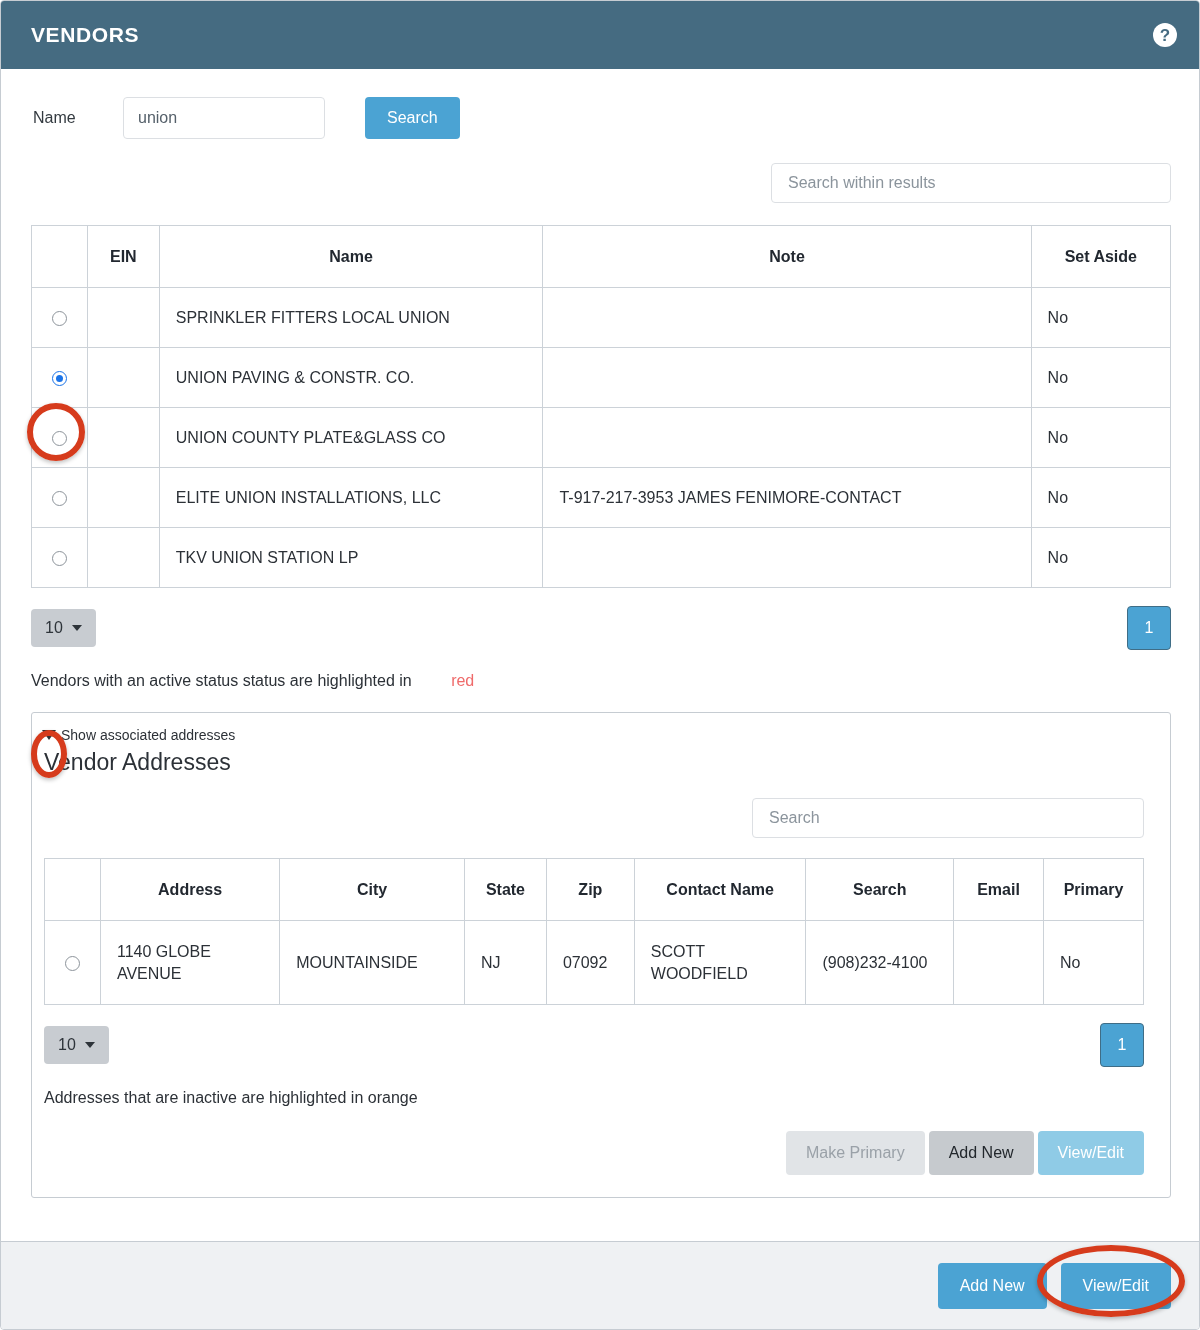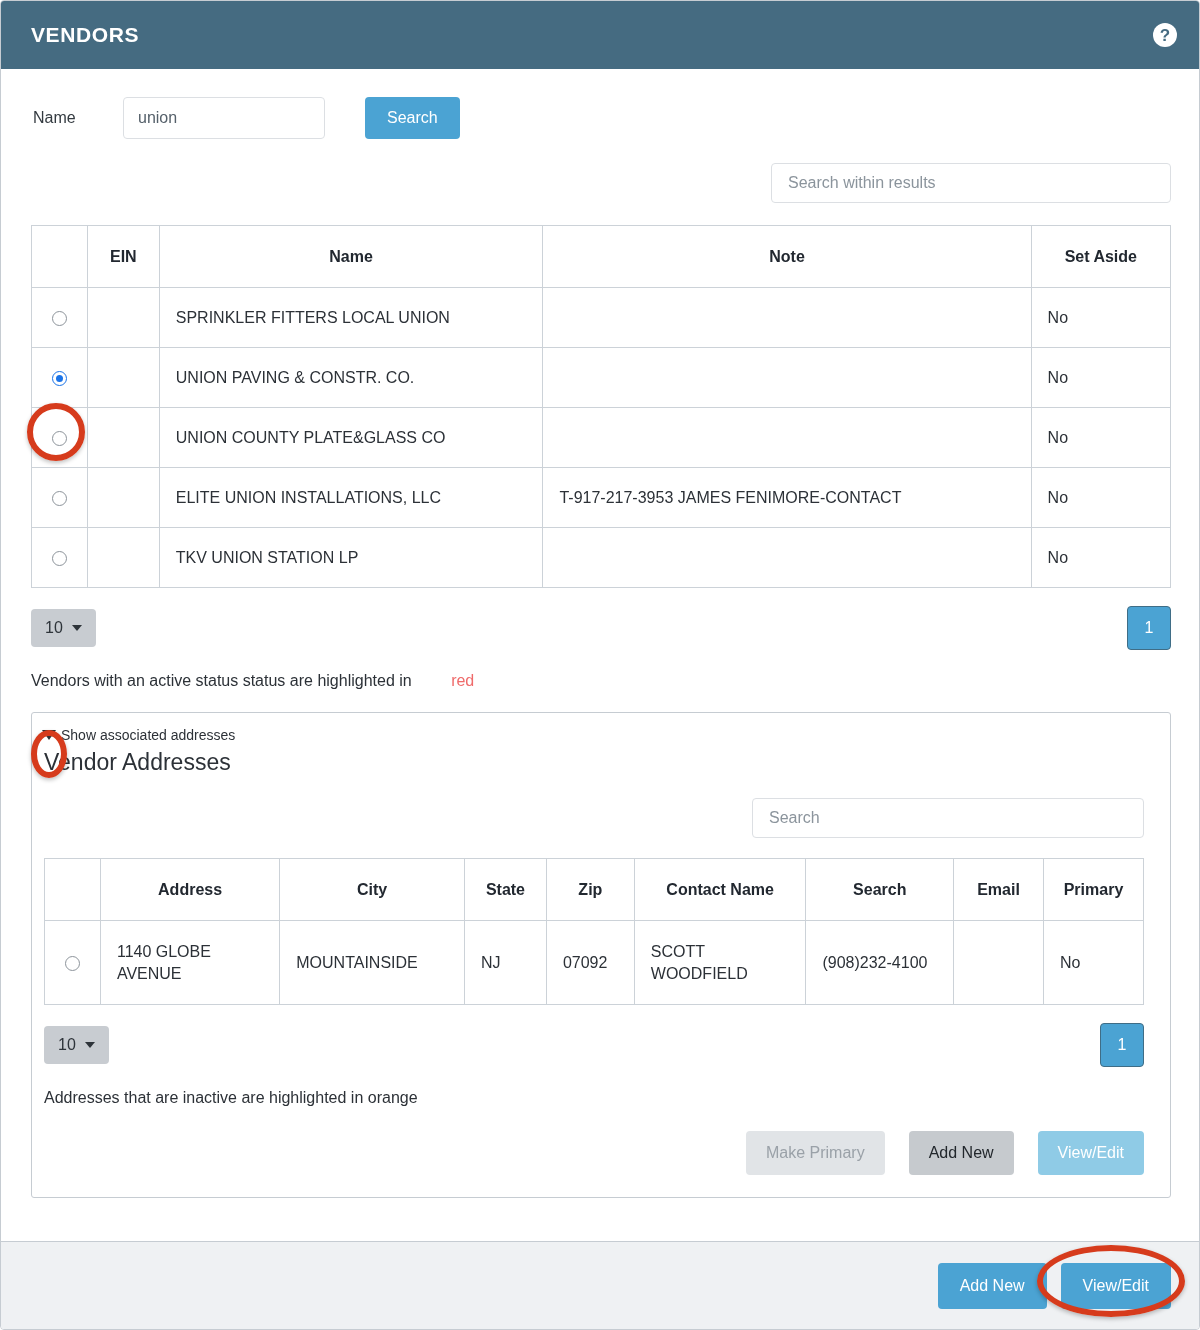--- a/index.html
+++ b/index.html
@@ -285,21 +285,21 @@
     padding: 18px 26px 0 12px;
   }
   .addr-legend {
     font-size: 16px;
     color: #2c3137;
     padding: 22px 0 0 12px;
   }
   .addr-actions {
     display: flex;
     justify-content: flex-end;
-    gap: 24px;
+    gap: 4px;
     padding: 24px 26px 0 0;
   }
   .btn-disabled {
     background: #e1e4e7;
     color: #9aa1a8;
     padding: 12px 20px;
     height: 44px;
     cursor: default;
   }
   .btn-grey {

